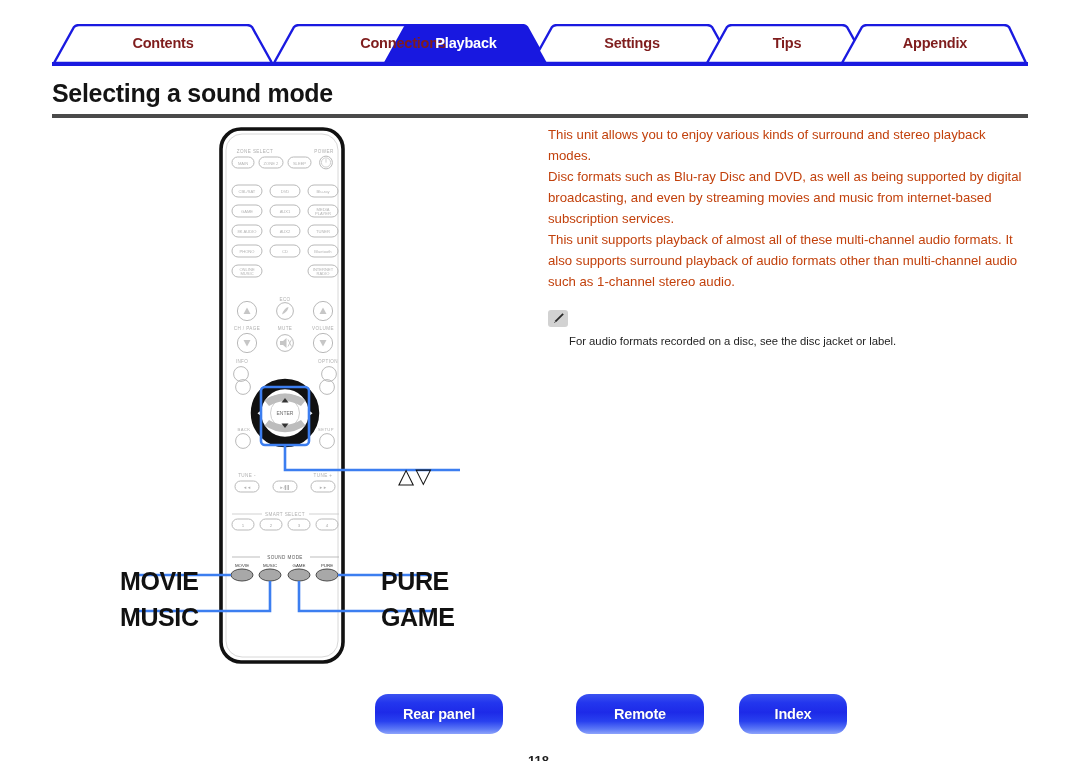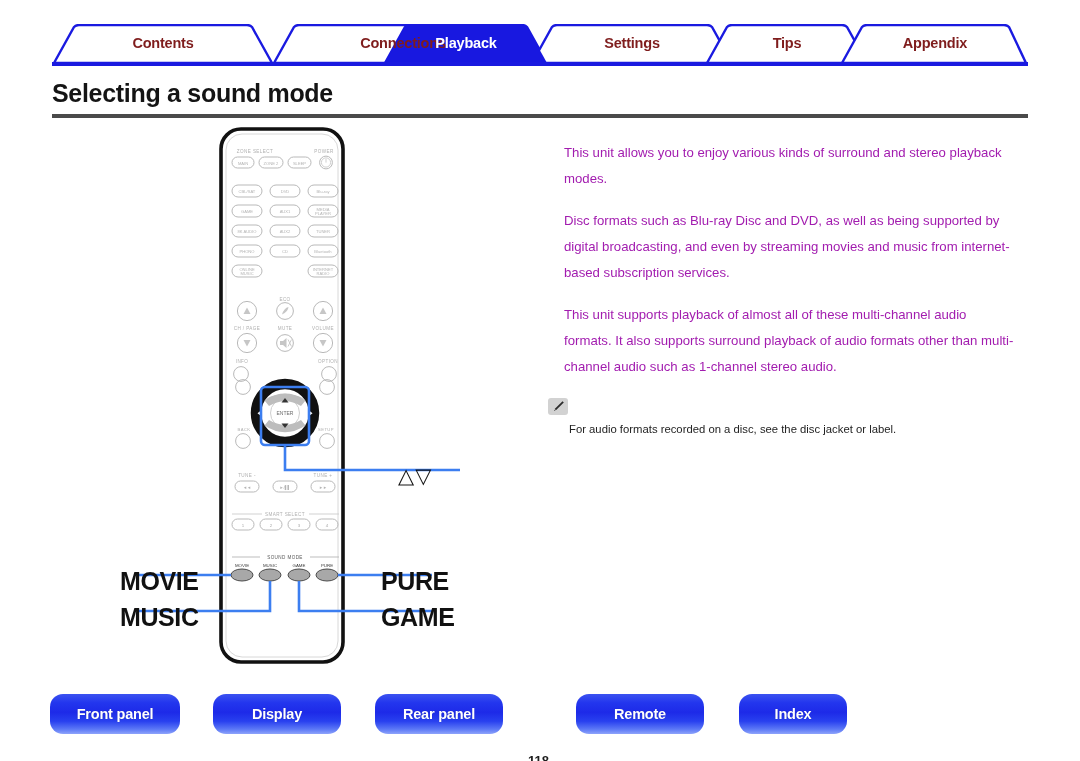--- a/index.html
+++ b/index.html
@@ -61,23 +61,23 @@
   }
 
   
   #bodycol {
     position: absolute;
     left: 548px; top: 124px;
     width: 484px;
   }
   .para {
     font-size: 13.2px;
-    line-height: 26px;
-    color: #a21caf;
-    margin: 16px;
+    line-height: 21px;
+    color: #c2410c;
+    margin: 0;
   }
   #note-wrap { margin-top: 17px; }
   .note-icon {
     display: inline-block;
     width: 20px; height: 17px;
     background: #d2d2d2;
     border-radius: 3px;
     position: relative;
     vertical-align: middle;
   }
@@ -381,21 +381,19 @@
     </svg>
   </div>
 
   <div class="callout-text" id="cl-movie">MOVIE</div>
   <div class="callout-text" id="cl-music">MUSIC</div>
   <div class="callout-text" id="cl-pure">PURE</div>
   <div class="callout-text" id="cl-game">GAME</div>
   <div class="callout-text" id="cl-updown">△▽</div>
 
   <div id="bottomnav">
-    <div class="navbtn" style="left:50px;  width:130px;">Front panel</div>
-    <div class="navbtn" style="left:213px; width:128px;">Display</div>
     <div class="navbtn" style="left:375px; width:128px;">Rear panel</div>
     <div class="navbtn" style="left:576px; width:128px;">Remote</div>
     <div class="navbtn" style="left:739px; width:108px;">Index</div>
   </div>
   <div id="pagenum">118</div>
 
 </div>
 
 </body></html>

